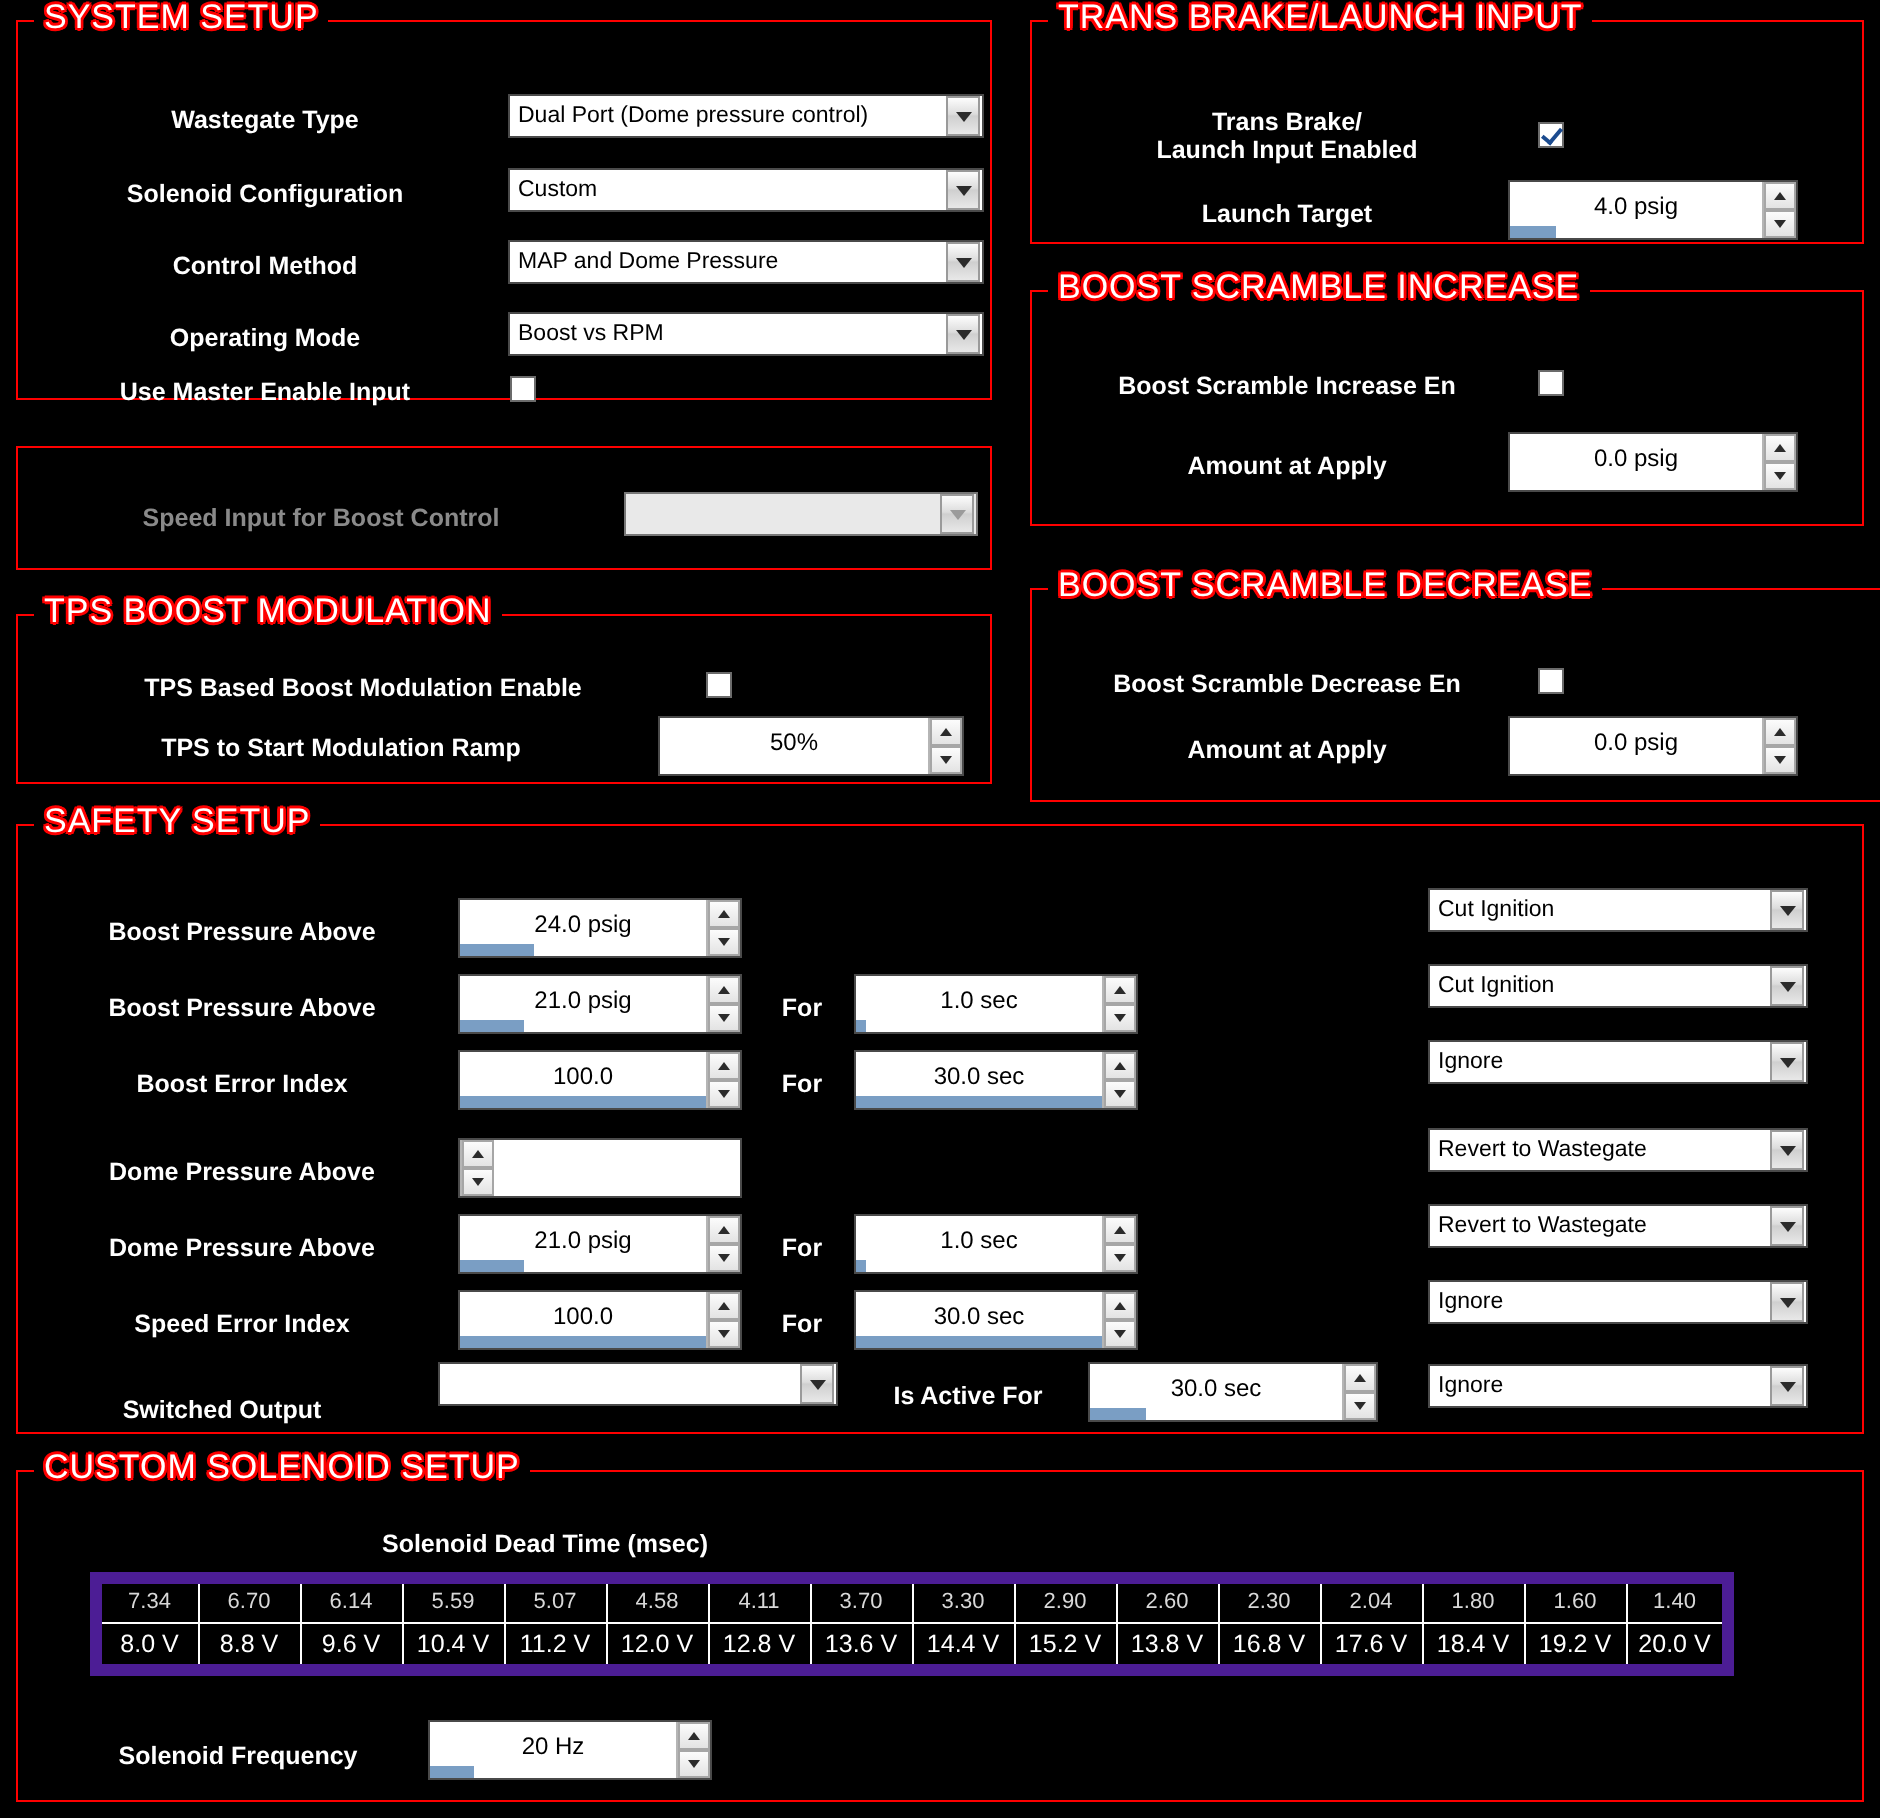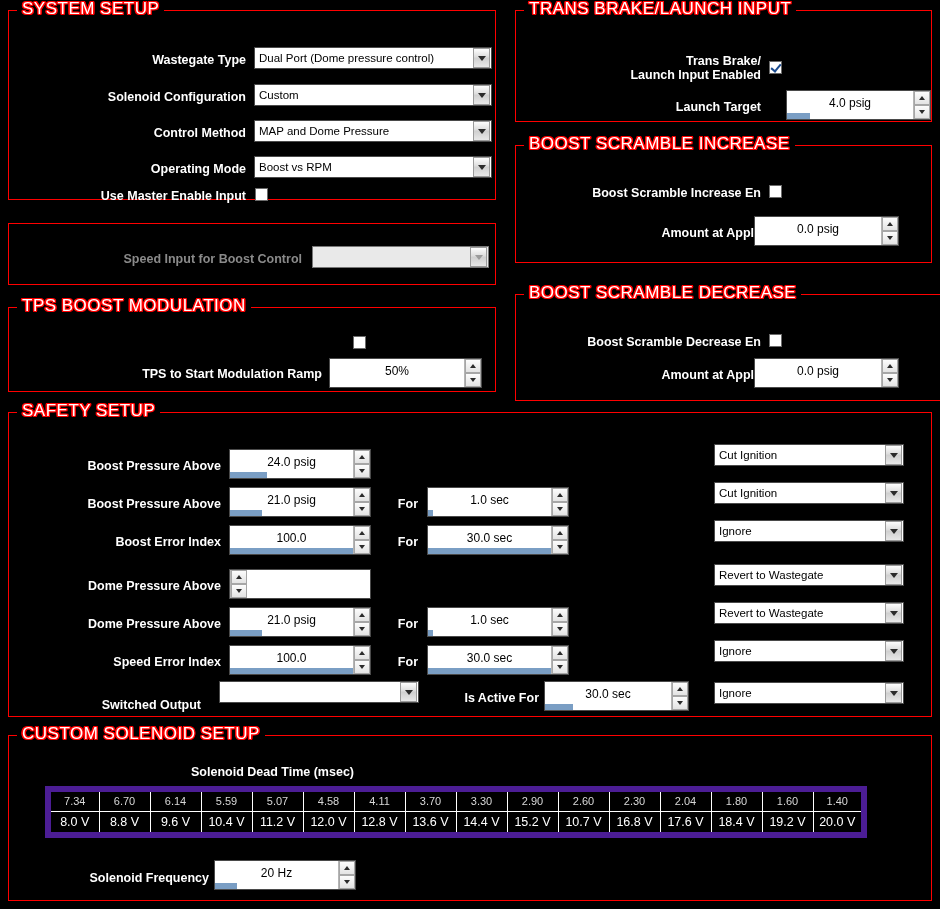--- a/index.html
+++ b/index.html
@@ -33,21 +33,21 @@
       -1.2px  1.2px 0 #ff0000, 1.2px  1.2px 0 #ff0000,
        0 -1.4px 0 #ff0000, 0 1.4px 0 #ff0000,
       -1.4px 0 0 #ff0000, 1.4px 0 0 #ff0000;
   }
 
   .lbl {
     position: absolute;
     color: #ffffff;
     font-size: 12.5px;
     font-weight: bold;
-    text-align: right;
+    text-align: center;
     white-space: nowrap;
     line-height: 14px;
   }
   .lbl.dim { color: #8a8a8a; }
   .lbl.left { text-align: right; }
 
   
   .combo {
     position: absolute;
     height: 22px;
@@ -224,20 +224,21 @@
       <div class="cval"></div>
       <div class="carrow">
           <span class="tri-down grey"></span>
         </div>
     </div>
   </div>
 
   <div class="group" style="left:8px; top:307px; width:488px; height:85px;">
     <div class="legend">TPS BOOST MODULATION</div>
 
+    <div class="lbl" style="left:10px; top:29px; width:325px;">TPS Based Boost Modulation Enable</div>
     <div class="cbx" style="left:344px; top:28px;"></div>
 
     <div class="lbl" style="left:10px; top:59px; width:303px;">TPS to Start Modulation Ramp</div>
     <div class="spin" style="left:320px; top:50px; width:153px;">
       <div class="sbody">
         <div class="sbar" style="width:0%;"></div>
         <span class="sval">50%</span>
       </div>
       <div class="sbtns">
         <div class="sbtn">
@@ -251,21 +252,21 @@
   </div>
 
   <div class="group" style="left:515px; top:10px; width:417px; height:112px;">
     <div class="legend">TRANS BRAKE/LAUNCH INPUT</div>
 
     <div class="lbl" style="left:10px; top:43px; width:235px;">Trans Brake/</div>
     <div class="lbl" style="left:10px; top:57px; width:235px;">Launch Input Enabled</div>
     <div class="cbx checked" style="left:253px; top:50px;"></div>
 
     <div class="lbl" style="left:10px; top:89px; width:235px;">Launch Target</div>
-    <div class="spin" style="left:753px; top:79px; width:145px; left:238px;margin-left:32px;">
+    <div class="spin" style="left:753px; top:79px; width:145px; left:238px;">
       <div class="sbody">
         <div class="sbar" style="width:18%;"></div>
         <span class="sval">4.0 psig</span>
       </div>
       <div class="sbtns">
         <div class="sbtn">
             <span class="tri-up-s"></span>
           </div>
         <div class="sbtn">
             <span class="tri-down-s"></span>
@@ -570,21 +571,21 @@
         <td>8.0 V</td>
         <td>8.8 V</td>
         <td>9.6 V</td>
         <td>10.4 V</td>
         <td>11.2 V</td>
         <td>12.0 V</td>
         <td>12.8 V</td>
         <td>13.6 V</td>
         <td>14.4 V</td>
         <td>15.2 V</td>
-        <td>10.7 V</td>
+        <td>13.8 V</td>
         <td>16.8 V</td>
         <td>17.6 V</td>
         <td>18.4 V</td>
         <td>19.2 V</td>
         <td>20.0 V</td>
       </tr>
     </tbody>
       </table>
 
     <div class="lbl" style="left:20px; top:135px; width:180px;">Solenoid Frequency</div>

